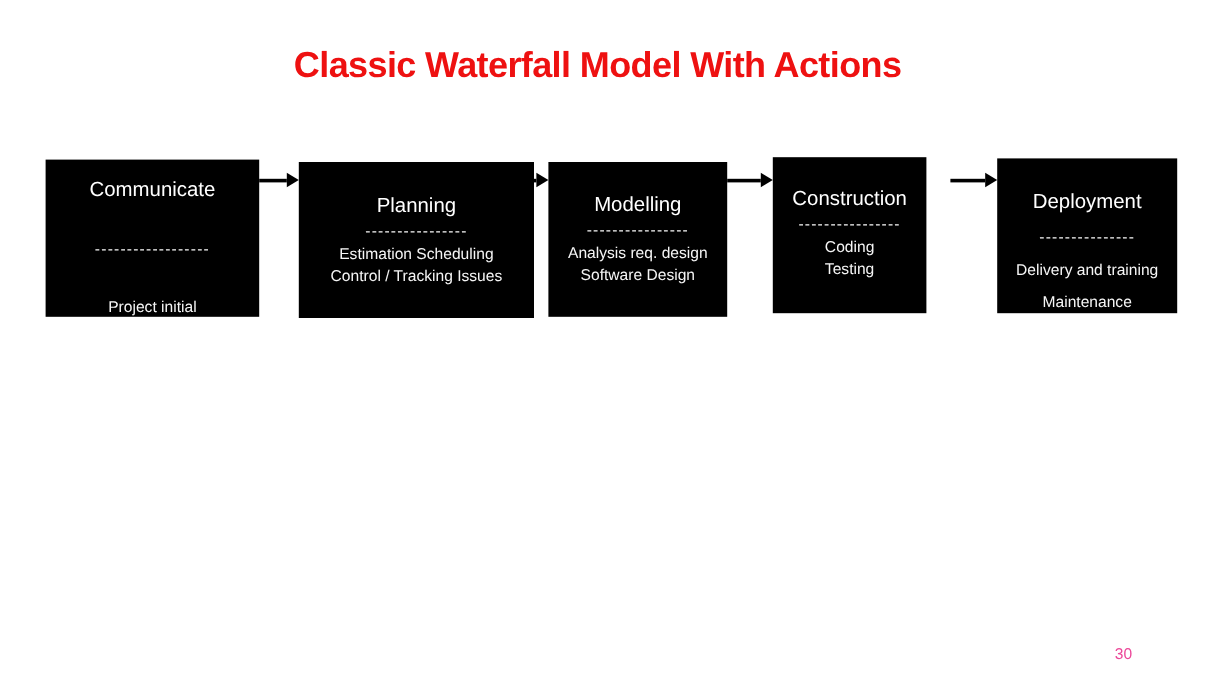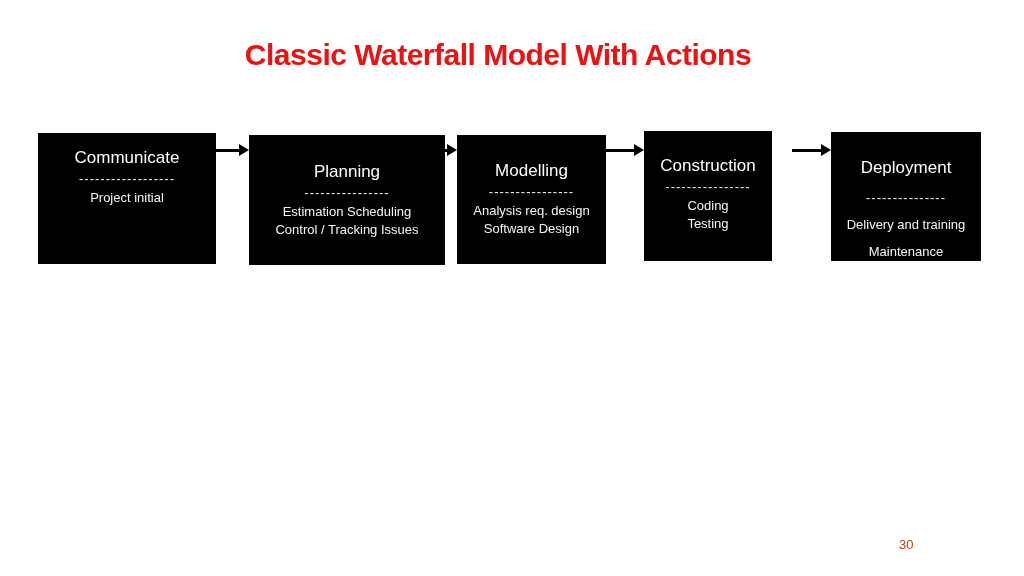--- a/index.html
+++ b/index.html
@@ -32,21 +32,21 @@
   .stage-box {
     position: absolute;
     background: #000000;
     color: #ffffff;
     display: flex;
     flex-direction: column;
     align-items: center;
     text-align: center;
     box-sizing: border-box;
   }
-  .stage-1 { left: 38px;  top: 133px; width: 178px; height: 131px; padding-top: 14px; }
+  .stage-1 { left: 38px;  top: 133px; width: 178px; height: 131px; padding-top: 14px; gap: 29px; }
   .stage-2 { left: 249px; top: 135px; width: 196px; height: 130px; padding-top: 26px; }
   .stage-3 { left: 457px; top: 135px; width: 149px; height: 129px; padding-top: 25px; align-items: center; }
   .stage-4 { left: 644px; top: 131px; width: 128px; height: 130px; padding-top: 24px; }
   .stage-5 { left: 831px; top: 132px; width: 150px; height: 129px; padding-top: 25px; justify-content: space-between; }
   .stage-title {
     font-size: 17px;
     line-height: 22px;
     white-space: nowrap;
   }
   .stage-separator {
@@ -78,24 +78,24 @@
     border-left: 10px solid #000000;
     border-top: 6px solid transparent;
     border-bottom: 6px solid transparent;
   }
   .arrow-1 { left: 216px; width: 23px; }
   .arrow-2 { left: 428px; width: 19px; }
   .arrow-3 { left: 606px; width: 28px; }
   .arrow-4 { left: 792px; width: 29px; }
   .page-number {
     position: absolute;
-    left: 899px;
+    left: 929px;
     top: 537px;
     font-size: 13px;
-    color: #c2410c;
+    color: #ec4899;
   }
 </style>
 </head>
 <body>
 
 <div class="slide">
 
   <div class="slide-title">Classic Waterfall Model With Actions</div>
 
   <div class="stage-box stage-1">

